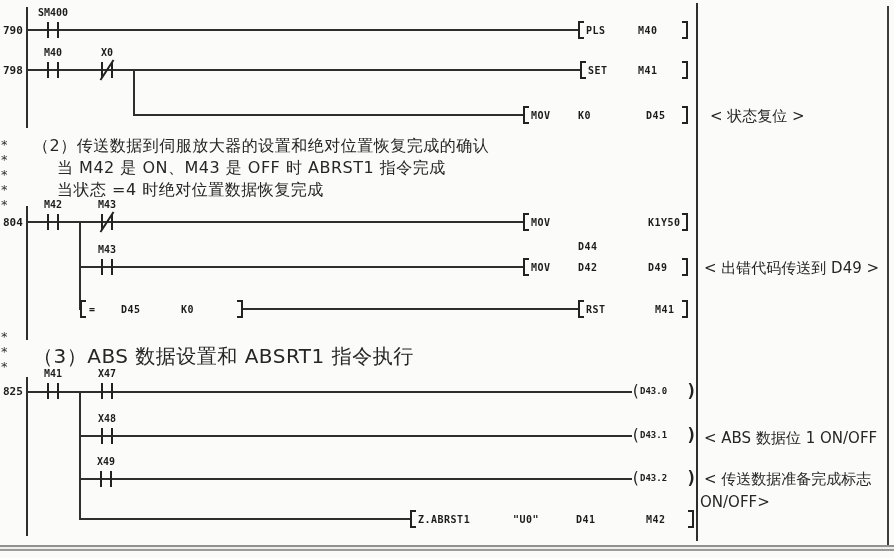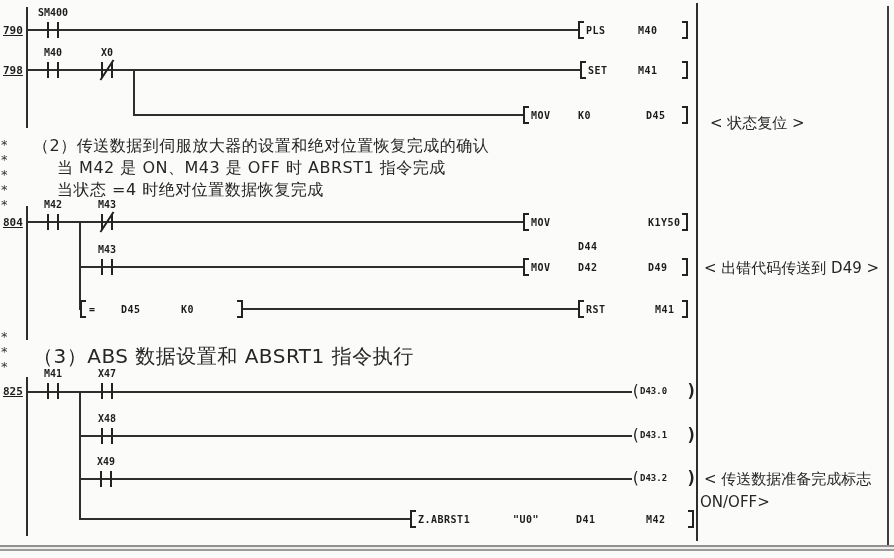--- a/index.html
+++ b/index.html
@@ -19,21 +19,21 @@
   .instr{position:absolute;height:18px;padding-left:36px;}
   .bo,.bc{position:absolute;top:0;width:6px;height:18px;box-sizing:border-box;}
   .bo{border-left:2px solid #222;border-top:2px solid #222;border-bottom:2px solid #222;}
   .bc{border-right:2px solid #222;border-top:2px solid #222;border-bottom:2px solid #222;}
   .it{position:absolute;top:4px;font-family:"DejaVu Sans Mono", monospace;font-size:10px;font-weight:600;
       letter-spacing:0.5px;color:#1c1c1c;white-space:nowrap;}
   .coil{position:absolute;height:20px;}
   .cp{position:absolute;top:0;font-family:"DejaVu Sans Mono", monospace;font-size:15px;color:#222;}
   .cp2{position:absolute;top:-2px;font-family:"DejaVu Sans Mono", monospace;font-size:18px;font-weight:700;color:#222;}
   .clb{position:absolute;top:4px;font-family:"DejaVu Sans Mono", monospace;font-size:9px;font-weight:600;color:#1c1c1c;white-space:nowrap;}
-  .rn{position:absolute;font-family:"DejaVu Sans Mono", monospace;font-size:11px;font-weight:600;color:#1c1c1c;text-decoration:underline;}
+  .rn{position:absolute;font-family:"DejaVu Sans Mono", monospace;font-size:11px;font-weight:600;color:#1c1c1c;}
   .ast{position:absolute;font-size:13px;color:#333;line-height:12px;}
   .note{position:absolute;font-size:16px;color:#262626;white-space:nowrap;letter-spacing:0.5px;}
   .sidec{position:absolute;font-size:15px;color:#262626;white-space:nowrap;}
   .pageedge{position:absolute;width:2px;background:#3c3c3c;}
   .bottomborder{position:absolute;left:0;width:894px;height:6px;box-sizing:border-box;
       border-top:2px solid #919191;border-bottom:2px solid #9b9b9b;background:#efeeea;}
 </style>
 </head>
 <body>
 
@@ -185,19 +185,20 @@
     <div class="ast" style="left: 1px; top: 169px;">*</div>
     <div class="ast" style="left: 1px; top: 184px;">*</div>
     <div class="ast" style="left: 1px; top: 199px;">*</div>
     <div class="ast" style="left: 1px; top: 331px;">*</div>
     <div class="ast" style="left: 1px; top: 346px;">*</div>
     <div class="ast" style="left: 1px; top: 361px;">*</div>
     <div class="note" style="left: 33px; top: 136px; font-size: 16px;">（2）传送数据到伺服放大器的设置和绝对位置恢复完成的确认</div>
     <div class="note" style="left: 57px; top: 158px; font-size: 16px;">当 M42 是 ON、M43 是 OFF 时 ABRST1 指令完成</div>
     <div class="note" style="left: 57px; top: 180px; font-size: 16px;">当状态 =4 时绝对位置数据恢复完成</div>
     <div class="note" style="left: 33px; top: 343px; font-size: 20px;">（3）ABS 数据设置和 ABSRT1 指令执行</div>
-    <div class="sidec" style="left: 710px; top: 114px; text-align: center;">&lt; 状态复位 &gt;</div>
+    <div class="sidec" style="left: 710px; top: 107px; text-align: center;">&lt; 状态复位 &gt;</div>
     <div class="sidec" style="left: 704px; top: 259px;">&lt; 出错代码传送到 D49 &gt;</div>
+    <div class="sidec" style="left: 704px; top: 429px;">&lt; ABS 数据位 1 ON/OFF</div>
     <div class="sidec" style="left: 704px; top: 470px;">&lt; 传送数据准备完成标志</div>
     <div class="sidec" style="left: 700px; top: 493px;">ON/OFF&gt;</div>
     <div class="pageedge" style="left: 887px; top: 6px; height: 541px;"></div>
     <div class="bottomborder" style="top: 545px;"></div>
   </div>
 
 </body></html>

